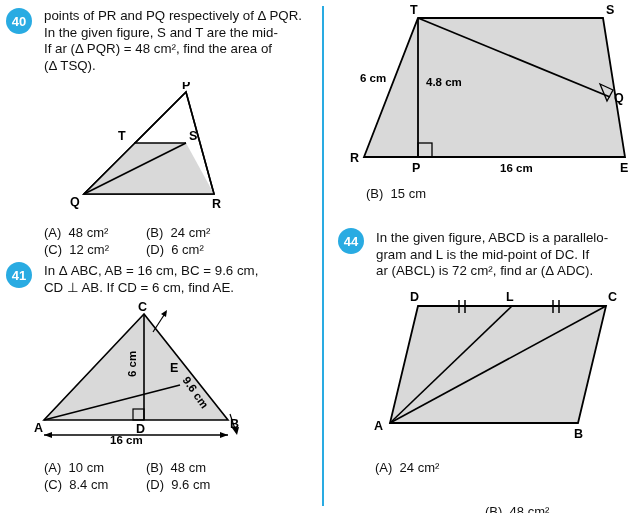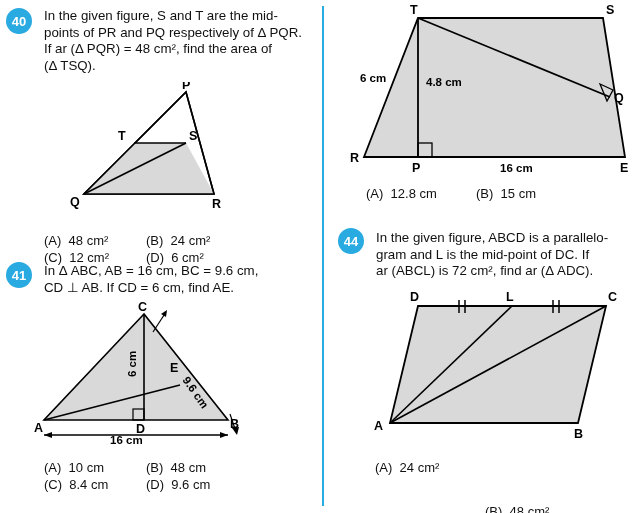--- a/index.html
+++ b/index.html
@@ -60,22 +60,22 @@
 
 <div class="page">
 
   <div class="divider"></div>
 
   <div class="col-left">
 
     <div class="qnum" style="left:6px;top:8px;">40</div>
 
     <div class="qtext" style="left:44px;top:8px;width:268px;">
+      <div>points of PR and PQ respectively of Δ PQR.</div>
       <div>In the given figure, S and T are the mid-</div>
-      <div>points of PR and PQ respectively of Δ PQR.</div>
       <div>If ar (Δ PQR) = 48 cm², find the area of</div>
       <div>(Δ TSQ).</div>
     </div>
 
     <div class="fig" style="left:46px;top:82px;">
       <svg width="230" height="130" viewBox="0 0 230 130">
 
         <polygon points="140,10 38,112 168,112" fill="#ffffff" stroke="#000" stroke-width="1.6"></polygon>
 
         <polygon points="88,61 140,61 168,112 38,112" fill="#d9d9d9" stroke="none"></polygon>
@@ -84,21 +84,21 @@
         <line x1="38" y1="112" x2="140" y2="61" stroke="#000" stroke-width="1.6"></line>
         <polygon points="140,10 38,112 168,112" fill="none" stroke="#000" stroke-width="1.6"></polygon>
         <text class="lbl" x="136" y="7">P</text>
         <text class="lbl" x="72" y="58">T</text>
         <text class="lbl" x="143" y="58">S</text>
         <text class="lbl" x="24" y="124">Q</text>
         <text class="lbl" x="166" y="126">R</text>
       </svg>
     </div>
 
-    <div class="opts" style="left:44px;top:232px;width:260px;">
+    <div class="opts" style="left:44px;top:224px;width:260px;">
       <div class="row">
         <div class="o"><span>(A)</span>&nbsp;&nbsp;<span>48 cm²</span></div>
         <div class="o"><span>(B)</span>&nbsp;&nbsp;<span>24 cm²</span></div>
       </div>
       <div class="row">
         <div class="o"><span>(C)</span>&nbsp;&nbsp;<span>12 cm²</span></div>
         <div class="o"><span>(D)</span>&nbsp;&nbsp;<span>6 cm²</span></div>
       </div>
     </div>
 
@@ -178,21 +178,20 @@
         <text class="lbl" x="282" y="170">E</text>
 
         <text class="lbl-small" x="22" y="80">6 cm</text>
         <text class="lbl-small" x="88" y="84">4.8 cm</text>
         <text class="lbl-small" x="162" y="170">16 cm</text>
       </svg>
     </div>
 
     <div class="opts" style="left:36px;top:185px;width:270px;">
       <div class="row">
-        <div class="o" style="width:110px;"><span>(A)</span>&nbsp;&nbsp;<span>12.8 cm</span></div>
         <div class="o" style="width:110px;"><span>(B)</span>&nbsp;&nbsp;<span>15 cm</span></div>
       </div>
     </div>
 
     <div class="qnum" style="left:8px;top:228px;text-align:center;">44</div>
 
     <div class="qtext" style="left:46px;top:230px;width:262px;">
       <div>In the given figure, ABCD is a parallelo-</div>
       <div>gram and L is the mid-point of DC. If</div>
       <div>ar (ABCL) is 72 cm², find ar (Δ ADC).</div>

